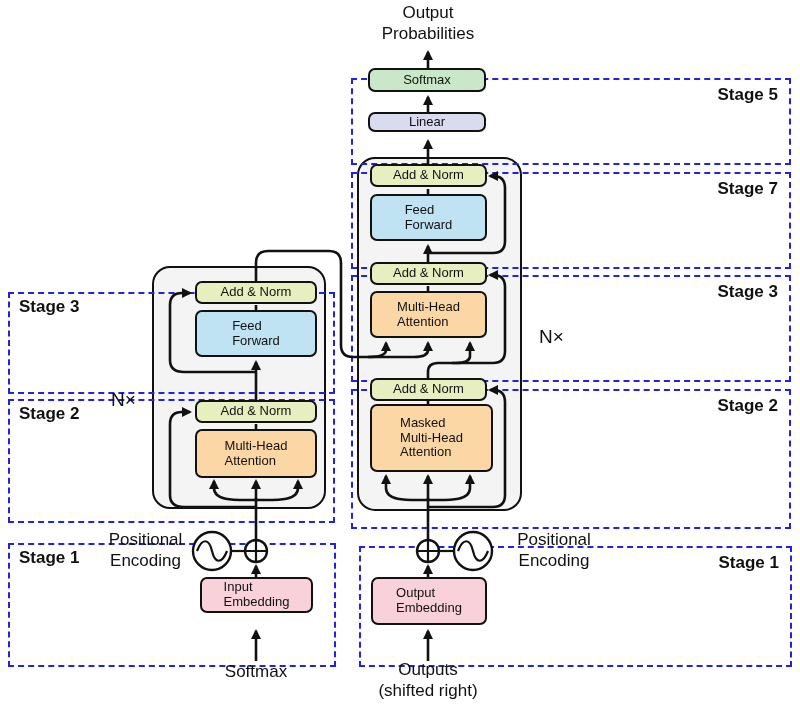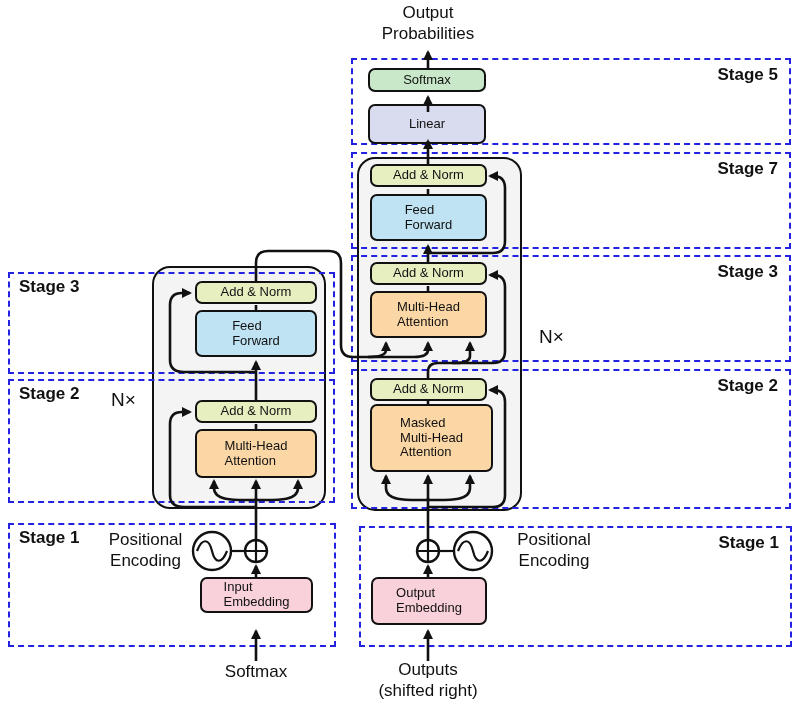--- a/index.html
+++ b/index.html
@@ -2,21 +2,21 @@
 <html><head>
 <meta charset="utf-8">
 <style>
   html,body{margin:0;padding:0;background:#fff;}
   #canvas{position:relative;width:800px;height:711px;background:#fff;overflow:hidden;
           font-family:"Liberation Sans","DejaVu Sans",sans-serif;color:#111;}
   .abs{position:absolute;box-sizing:border-box;}
   
   .container{background:#f4f4f5;border:2.5px solid #111;border-radius:18px;z-index:1;}
   
-  .stage{border:2.6px dashed #2222e0;z-index:2;background:transparent;}
+  .stage{border:2.6px dashed #2222e0;z-index:2;background:transparent;margin-top:20px;}
   .stage-label{position:absolute;font-weight:bold;font-size:17px;color:#111;white-space:nowrap;}
   .stage-label.tl{top:3px;left:9px;}
   .stage-label.tr{top:5px;right:11px;}
   
   .box{border:2px solid #111;border-radius:7px;display:flex;align-items:center;justify-content:center;
        text-align:left;font-size:13px;line-height:1.15;z-index:4;white-space:pre-line;}
   
   .lbl{white-space:pre-line;text-align:center;font-size:17px;line-height:1.25;z-index:4;}
   .lbl.left-align{text-align:center;}
   .ntimes{font-size:19px;z-index:4;white-space:nowrap;}
@@ -52,21 +52,21 @@
   <div class="abs stage" style="left:351px;top:369px;width:440px;height:140px;">
     <span class="stage-label tr">Stage 2</span>
   </div>
   <div class="abs stage" style="left:359px;top:526px;width:433px;height:121px;">
     <span class="stage-label tr">Stage 1</span>
   </div>
 
   <div class="abs lbl" style="left:338px;top:2px;width:180px;">Output
 Probabilities</div>
   <div class="abs box" style="left: 368px; top: 68px; width: 118px; height: 24px; background-color: rgb(201, 232, 201);">Softmax</div>
-  <div class="abs box" style="left: 368px; top: 104px; width: 118px; height: 40px; background-color: rgb(217, 219, 238);">Linear</div>
+  <div class="abs box" style="left: 368px; top: 112px; width: 118px; height: 20px; background-color: rgb(217, 219, 238);">Linear</div>
 
   <div class="abs box" style="left: 370px; top: 164px; width: 117px; height: 23px; background-color: rgb(231, 238, 192);">Add &amp; Norm</div>
   <div class="abs box" style="left: 370px; top: 194px; width: 117px; height: 47px; background-color: rgb(191, 227, 243);">Feed
 Forward</div>
   <div class="abs box" style="left: 370px; top: 262px; width: 117px; height: 23px; background-color: rgb(231, 238, 192);">Add &amp; Norm</div>
   <div class="abs box" style="left: 370px; top: 291px; width: 117px; height: 47px; background-color: rgb(252, 215, 166);">Multi-Head
 Attention</div>
   <div class="abs box" style="left: 370px; top: 378px; width: 117px; height: 23px; background-color: rgb(231, 238, 192);">Add &amp; Norm</div>
   <div class="abs box" style="left: 370px; top: 404px; width: 123px; height: 68px; background-color: rgb(252, 215, 166);">Masked
 Multi-Head

